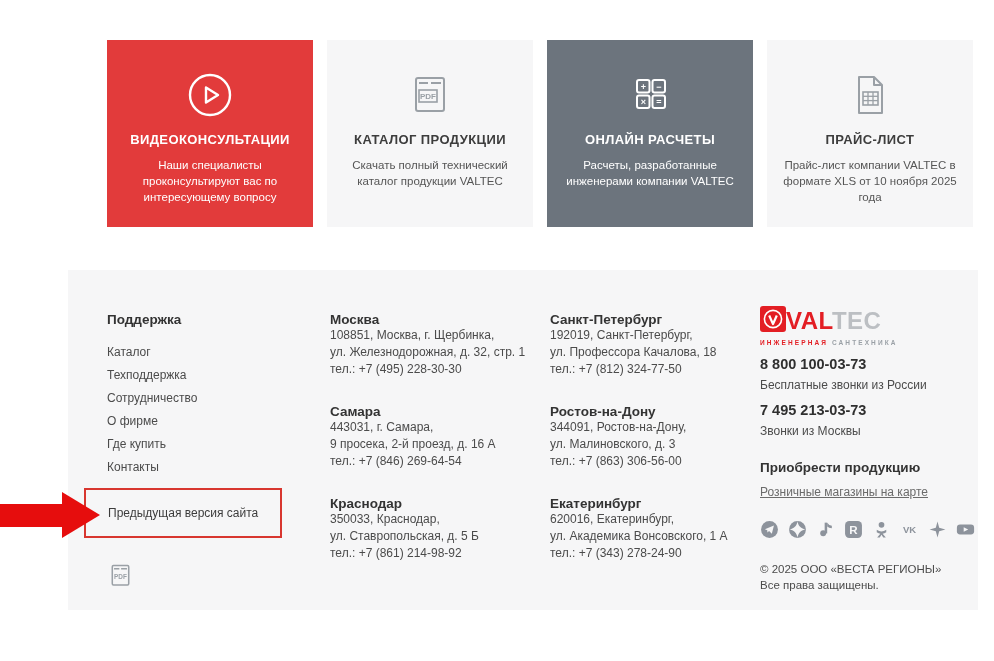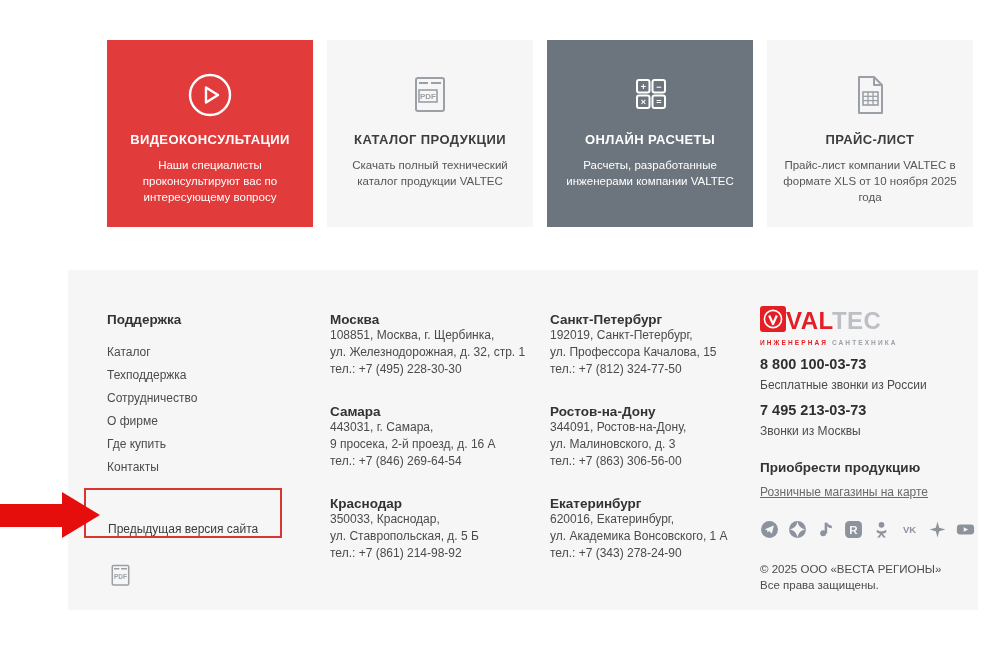--- a/index.html
+++ b/index.html
@@ -18,21 +18,21 @@
   .card-light .card-desc{color:#555555;}
 
   
   .footer{position:absolute;left:68px;top:270px;width:910px;height:340px;background:#f6f6f7;}
   .footer-heading{font-size:13.5px;font-weight:bold;color:#333333;}
   .col-support{position:absolute;left:39px;top:42px;width:190px;}
   .footer-link{display:block;font-size:12px;color:#4b4b4b;text-decoration:none;margin-top:12px;line-height:11px;cursor:pointer;}
   .footer-link:first-of-type{margin-top:20px;}
 
   .prev-version-box{position:absolute;left:16px;top:218px;width:172px;height:46px;
-       border:2px solid #d8362f;display:flex;align-items:flex-end;padding-left:22px;
+       border:2px solid #d8362f;display:flex;align-items:center;padding-left:22px;
        font-size:12px;color:#3c3c3c;cursor:pointer;background:transparent;}
 
   .catalog-pdf{position:absolute;left:39px;top:292px;display:flex;align-items:flex-start;gap:10px;}
   .catalog-pdf-title{font-size:11.5px;font-weight:bold;color:#3c3c3c;}
   .catalog-pdf-link{display:inline-block;font-size:11.5px;color:#e23b3b;text-decoration:underline;margin-top:4px;cursor:pointer;}
 
   .col-cities{position:absolute;top:42px;width:205px;}
   .col-cities-1{left:262px;}
   .col-cities-2{left:482px;}
   .city{margin-bottom:26px;}
@@ -170,21 +170,21 @@
       <div class="city-line">350033, Краснодар,</div>
       <div class="city-line">ул. Ставропольская, д. 5 Б</div>
       <div class="city-line">тел.: +7 (861) 214-98-92</div>
     </div>
   </div>
 
   <div class="col-cities col-cities-2">
     <div class="city">
       <div class="footer-heading">Санкт-Петербург</div>
       <div class="city-line">192019, Санкт-Петербург,</div>
-      <div class="city-line">ул. Профессора Качалова, 15</div>
+      <div class="city-line">ул. Профессора Качалова, 18</div>
       <div class="city-line">тел.: +7 (812) 324-77-50</div>
     </div>
     <div class="city">
       <div class="footer-heading">Ростов-на-Дону</div>
       <div class="city-line">344091, Ростов-на-Дону,</div>
       <div class="city-line">ул. Малиновского, д. 3</div>
       <div class="city-line">тел.: +7 (863) 306-56-00</div>
     </div>
     <div class="city">
       <div class="footer-heading">Екатеринбург</div>

